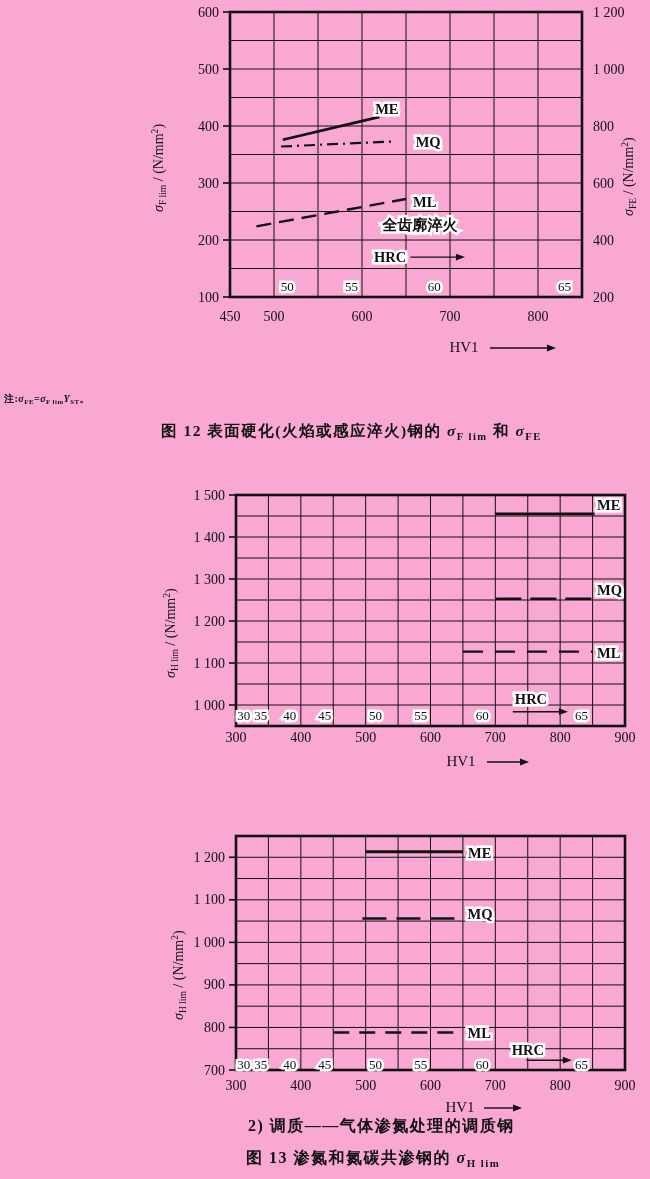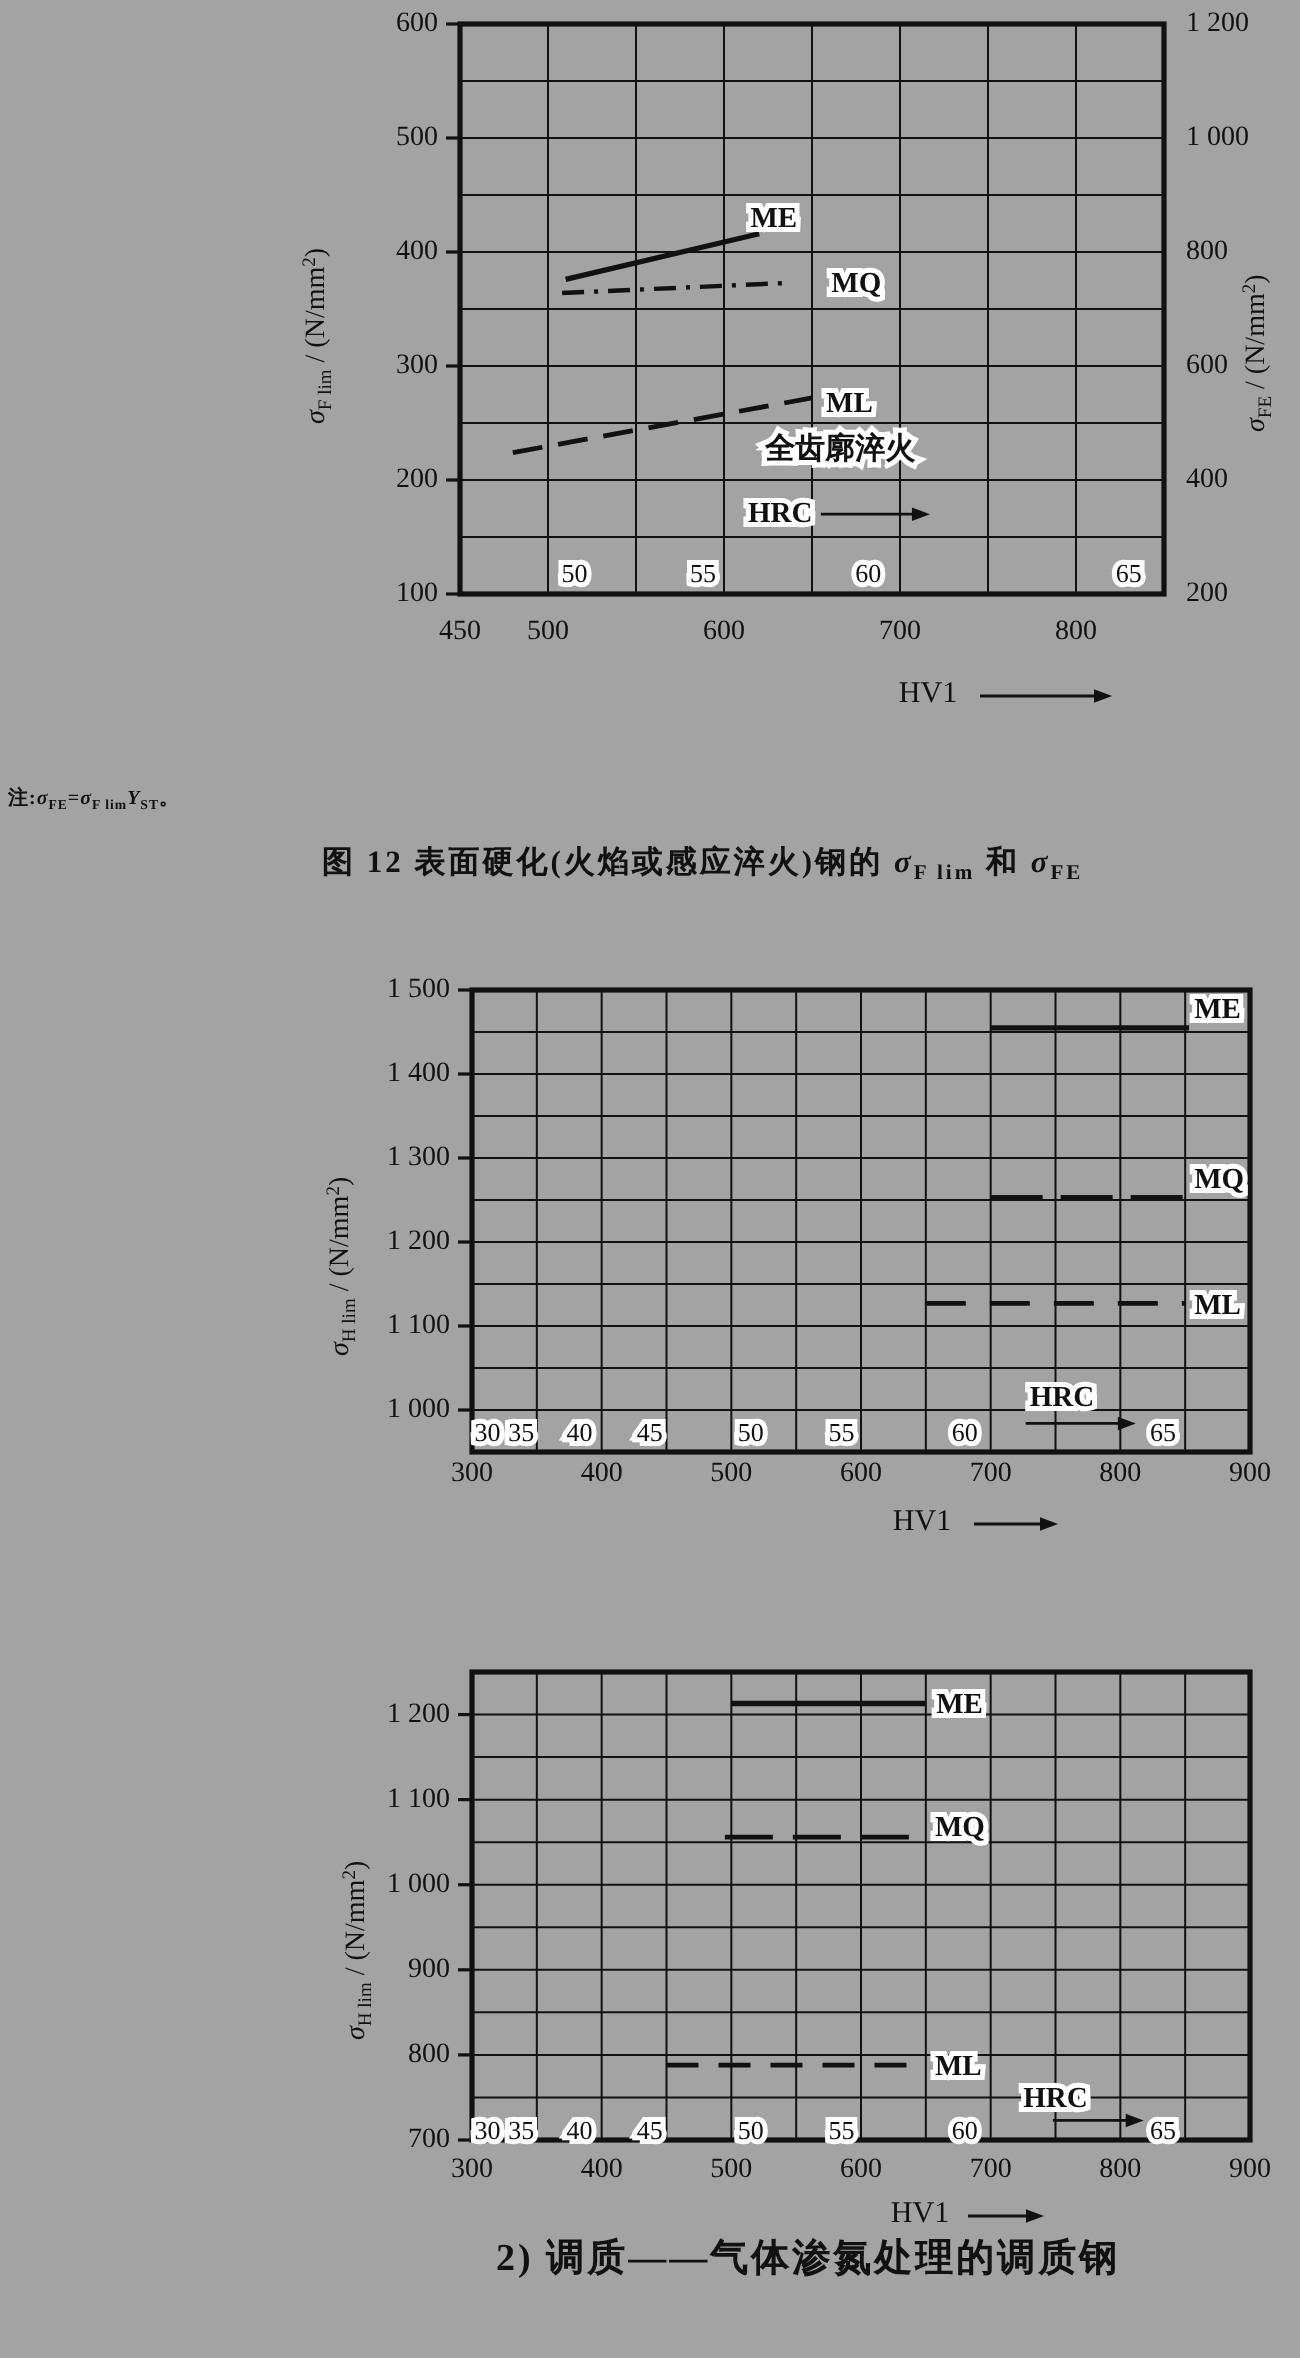--- a/index.html
+++ b/index.html
@@ -1,16 +1,16 @@
 <!DOCTYPE html>
 <html><head>
 <meta charset="utf-8">
 <style>
   html,body{margin:0;padding:0;background:#fff;}
-  .page{position:relative;width:650px;height:1179px;background:#a3a3a3;
+  .page{position:relative;width:650px;height:1179px;background:#f9a8d4;
         font-family:"Liberation Serif","DejaVu Serif",serif;color:#111;overflow:hidden;}
   .page svg{position:absolute;left:0;}
   .cap{position:absolute;font-weight:bold;white-space:nowrap;letter-spacing:1.5px;color:#111;}
   .note{position:absolute;font-weight:bold;white-space:nowrap;font-size:10px;letter-spacing:0.5px;color:#111;}
   .vlabel{position:absolute;transform:rotate(-90deg);transform-origin:left top;
           white-space:nowrap;font-size:14px;color:#111;}
   sub{font-size:68%;line-height:0;vertical-align:-0.35em;font-style:normal;}
   sup{font-size:68%;line-height:0;vertical-align:0.5em;font-style:normal;}
   .i{font-style:italic;}
 </style>
@@ -211,18 +211,19 @@
       <text x="468.10333333333335" y="46.592727272727274" text-anchor="start" dominant-baseline="central" fill="#111111" font-size="14.5" font-family="&quot;Liberation Serif&quot;,&quot;DejaVu Serif&quot;,serif" font-weight="bold" paint-order="stroke" stroke="#ffffff" stroke-width="5">ME</text>
       <text x="467.45500000000004" y="107.85818181818182" text-anchor="start" dominant-baseline="central" fill="#111111" font-size="14.5" font-family="&quot;Liberation Serif&quot;,&quot;DejaVu Serif&quot;,serif" font-weight="bold" paint-order="stroke" stroke="#ffffff" stroke-width="5">MQ</text>
       <text x="467.45500000000004" y="227.4109090909091" text-anchor="start" dominant-baseline="central" fill="#111111" font-size="14.5" font-family="&quot;Liberation Serif&quot;,&quot;DejaVu Serif&quot;,serif" font-weight="bold" paint-order="stroke" stroke="#ffffff" stroke-width="5">ML</text>
       <text x="460" y="301" text-anchor="middle" dominant-baseline="central" fill="#111111" font-size="15" font-family="&quot;Liberation Serif&quot;,&quot;DejaVu Serif&quot;,serif">HV1</text>
       <line x1="484" y1="302" x2="515" y2="302" stroke="#111111" stroke-width="1.4"></line>
       <polygon points="522,302 513,298.6 513,305.4" fill="#111111"></polygon>
     </svg>
 
   <div class="note" style="left:4px;top:392px;"><span>注:</span><span class="i">σ</span><sub>FE</sub><span>=</span><span class="i">σ</span><sub>F lim</sub><span class="i">Y</span><sub>ST</sub><span>。</span></div>
   <div class="cap" style="left:161px;top:421px;font-size:15.5px;"><span>图 12  表面硬化(火焰或感应淬火)钢的 </span><span class="i">σ</span><sub>F lim</sub><span> 和 </span><span class="i">σ</span><sub>FE</sub></div>
-  <div class="cap" style="left:248px;top:1116px;font-size:19px;"><span>2) 调质——气体渗氮处理的调质钢</span></div>
+  <div class="cap" style="left:248px;top:1116px;font-size:16px;"><span>2) 调质——气体渗氮处理的调质钢</span></div>
+  <div class="cap" style="left:246px;top:1148px;font-size:16px;"><span>图 13  渗氮和氮碳共渗钢的 </span><span class="i">σ</span><sub>H lim</sub></div>
 <div class="vlabel" style="left: 151px; top: 212px;"><span class="i">σ</span><sub>F lim</sub><span> / (N/mm</span><sup>2</sup><span>)</span></div>
     <div class="vlabel" style="left: 621px; top: 216px;"><span class="i">σ</span><sub>FE</sub><span> / (N/mm</span><sup>2</sup><span>)</span></div>
     <div class="vlabel" style="left: 163px; top: 678px;"><span class="i">σ</span><sub>H lim</sub><span> / (N/mm</span><sup>2</sup><span>)</span></div>
     <div class="vlabel" style="left: 171px; top: 1020px;"><span class="i">σ</span><sub>H lim</sub><span> / (N/mm</span><sup>2</sup><span>)</span></div>
   </div>
 
 </body></html>

